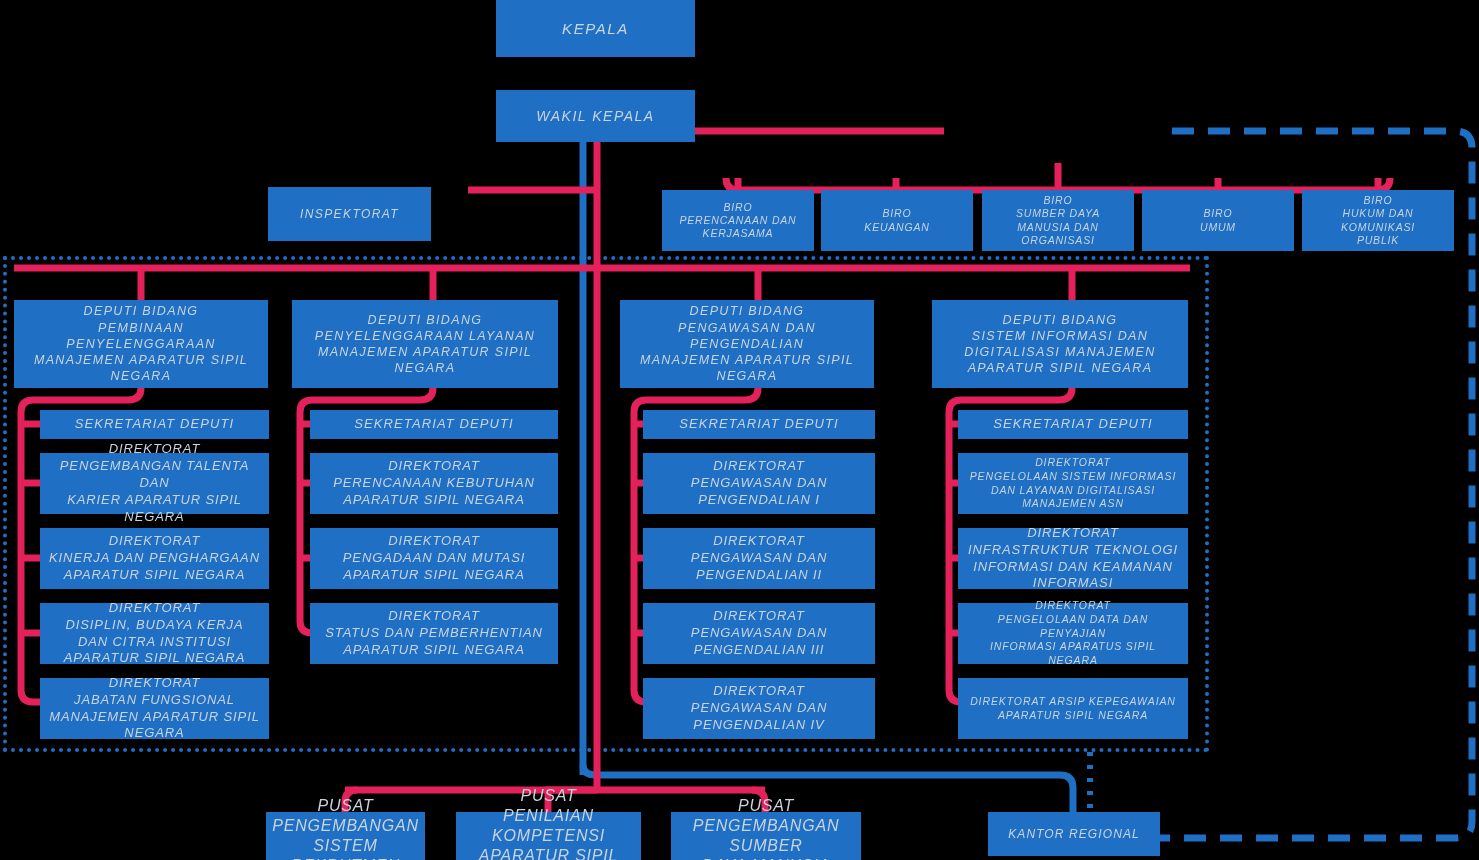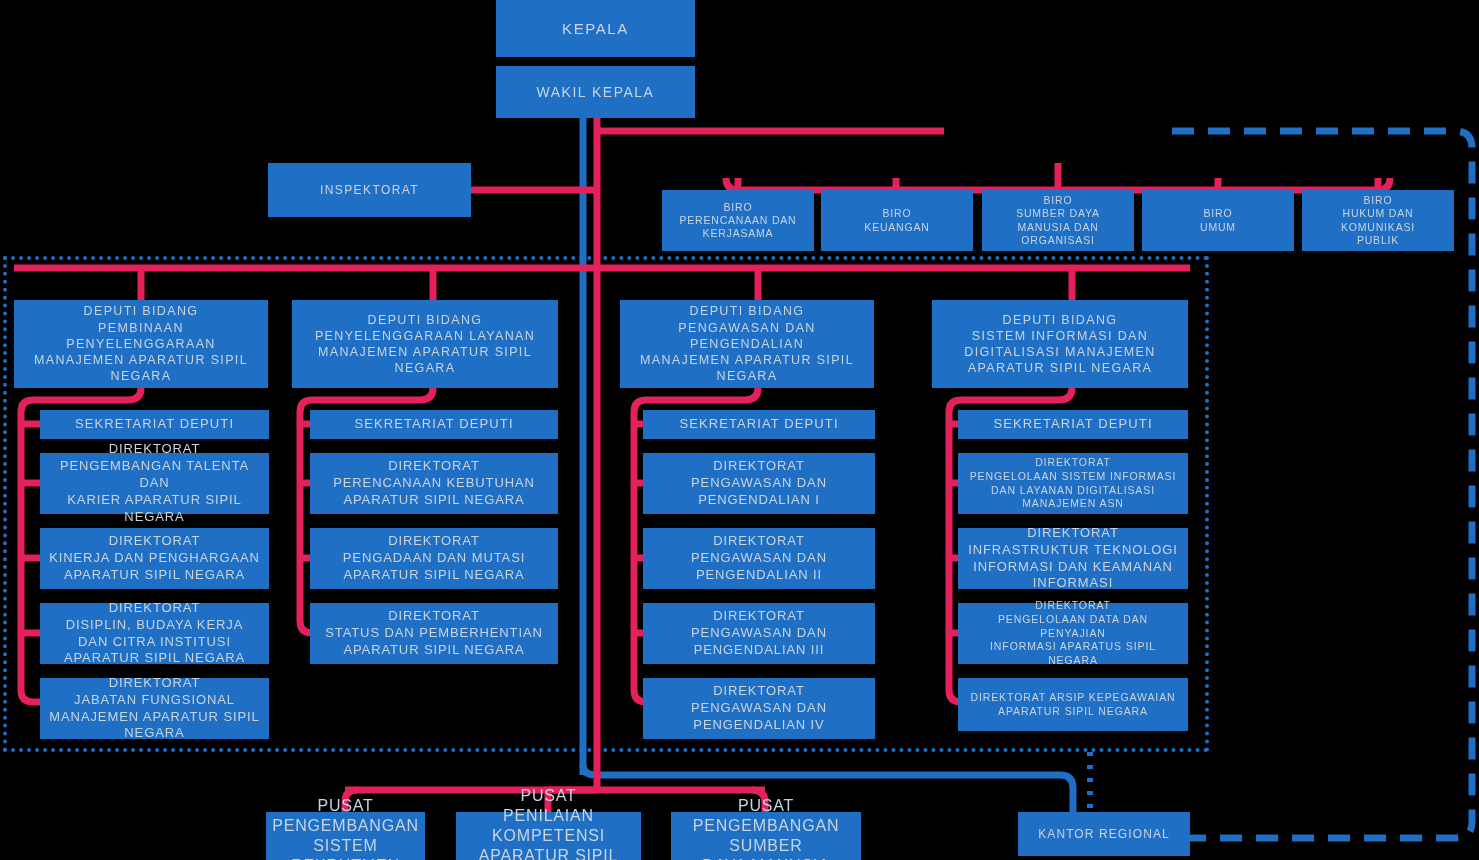--- a/index.html
+++ b/index.html
@@ -1,22 +1,22 @@
 <!DOCTYPE html>
 <html><head>
 <meta charset="utf-8">
 <style>
   html,body{margin:0;padding:0;background:#000;}
   body{font-family:"Liberation Sans",sans-serif;}
   #stage{position:relative;width:1479px;height:860px;background:#000;overflow:hidden;}
   .box{position:absolute;background:#1f6fc4;color:#c9d4e0;display:flex;align-items:center;
        justify-content:center;text-align:center;letter-spacing:.9px;line-height:1.18;
-       box-sizing:border-box;padding:2px 6px;z-index:6;}
+       box-sizing:border-box;padding:2px 6px;z-index:6;font-style:italic;}
   .t-head{font-size:15px;letter-spacing:1.6px;color:#cbd6e2;}
-  .t-sek{font-size:12px;letter-spacing:1.1px;}
+  .t-sek{font-size:12px;letter-spacing:1.1px;margin-top:24px;}
   .t-deputi{font-size:12.5px;letter-spacing:1.35px;line-height:1.3;}
   .t-sub{font-size:13px;letter-spacing:.9px;line-height:1.3;}
   .t-biro{font-size:10.5px;letter-spacing:.8px;line-height:1.25;}
   .t-pusat{font-size:16px;letter-spacing:.8px;line-height:1.25;}
   .t-kanreg{font-size:12px;letter-spacing:1.1px;}
   svg.ov{position:absolute;left:0;top:0;width:1479px;height:860px;z-index:2;pointer-events:none;}
   .dotbox{position:absolute;border:4px dotted #1f6fc4;box-sizing:border-box;z-index:1;}
 </style>
 </head>
 <body>
@@ -88,21 +88,21 @@
       <path d="M1172,131 L1455,131 Q1472,131 1472,148 L1472,822 Q1472,838 1455,838 L1160,838" stroke="#1f6fc4" stroke-width="7" stroke-dasharray="22 14"></path>
 
       <path d="M1090,752 L1090,812" stroke="#1f6fc4" stroke-width="6" stroke-dasharray="4 9"></path>
     </g>
   </svg>
 
   <div class="box t-head" style="left:496px;top:0px;width:199px;height:57px;">KEPALA</div>
 
   <div class="box t-sek" style="left:496px;top:66px;width:199px;height:52px;font-size:14px;letter-spacing:1.5px;">WAKIL KEPALA</div>
 
-  <div class="box t-sek" style="left:268px;top:163px;width:203px;height:54px;font-size:12px;letter-spacing:1.4px;">INSPEKTORAT</div>
+  <div class="box t-sek" style="left:268px;top:163px;width:163px;height:54px;font-size:12px;letter-spacing:1.4px;">INSPEKTORAT</div>
 
 
   <div class="box t-biro" style="left:662px;top:190px;width:152px;height:61px;white-space:pre-line;">BIRO
 PERENCANAAN DAN
 KERJASAMA</div>
   <div class="box t-biro" style="left:821px;top:190px;width:152px;height:61px;white-space:pre-line;">BIRO
 KEUANGAN</div>
   <div class="box t-biro" style="left:982px;top:190px;width:152px;height:61px;white-space:pre-line;">BIRO
 SUMBER DAYA
 MANUSIA DAN
@@ -179,28 +179,28 @@
 PENGELOLAAN SISTEM INFORMASI
 DAN LAYANAN DIGITALISASI
 MANAJEMEN ASN</div>
   <div class="box t-sub" style="left:958px;top:528px;width:230px;height:61px;white-space:pre-line;">DIREKTORAT
 INFRASTRUKTUR TEKNOLOGI
 INFORMASI DAN KEAMANAN
 INFORMASI</div>
   <div class="box t-sub" style="left:958px;top:603px;width:230px;height:61px;white-space:pre-line;font-size:10.5px;">DIREKTORAT
 PENGELOLAAN DATA DAN PENYAJIAN
 INFORMASI APARATUS SIPIL NEGARA</div>
-  <div class="box t-sub" style="left:958px;top:678px;width:230px;height:53px;white-space:pre-line;font-size:10.5px;">DIREKTORAT ARSIP KEPEGAWAIAN
+  <div class="box t-sub" style="left:958px;top:678px;width:230px;height:61px;white-space:pre-line;font-size:10.5px;">DIREKTORAT ARSIP KEPEGAWAIAN
 APARATUR SIPIL NEGARA</div>
 
   <div class="box t-pusat" style="left:266px;top:812px;width:159px;height:48px;white-space:pre-line;">PUSAT
 PENGEMBANGAN
 SISTEM REKRUTMEN</div>
   <div class="box t-pusat" style="left:456px;top:812px;width:185px;height:48px;white-space:pre-line;">PUSAT
 PENILAIAN KOMPETENSI
 APARATUR SIPIL NEGARA</div>
   <div class="box t-pusat" style="left:671px;top:812px;width:190px;height:48px;white-space:pre-line;">PUSAT
 PENGEMBANGAN SUMBER
 DAYA MANUSIA</div>
 
-  <div class="box t-kanreg" style="left:988px;top:812px;width:172px;height:44px;margin-left:30px;">KANTOR REGIONAL</div>
+  <div class="box t-kanreg" style="left:988px;top:812px;width:172px;height:44px;">KANTOR REGIONAL</div>
 
 </div>
 
 </body></html>

